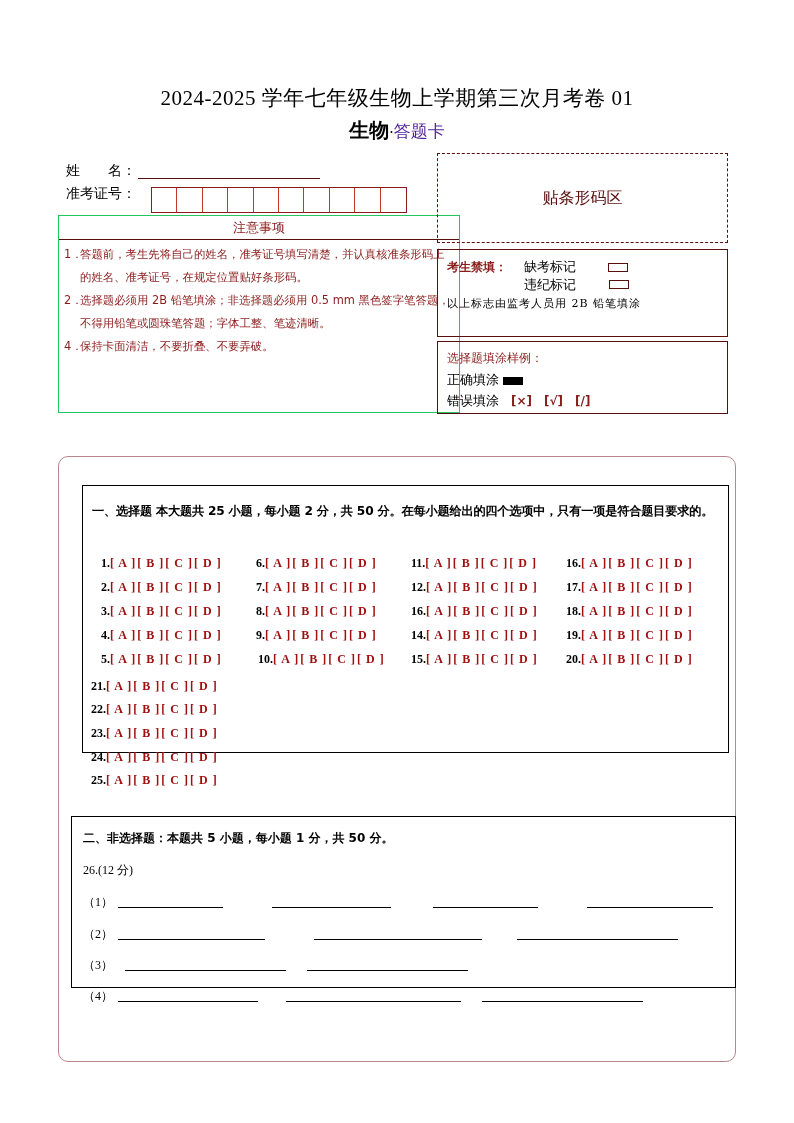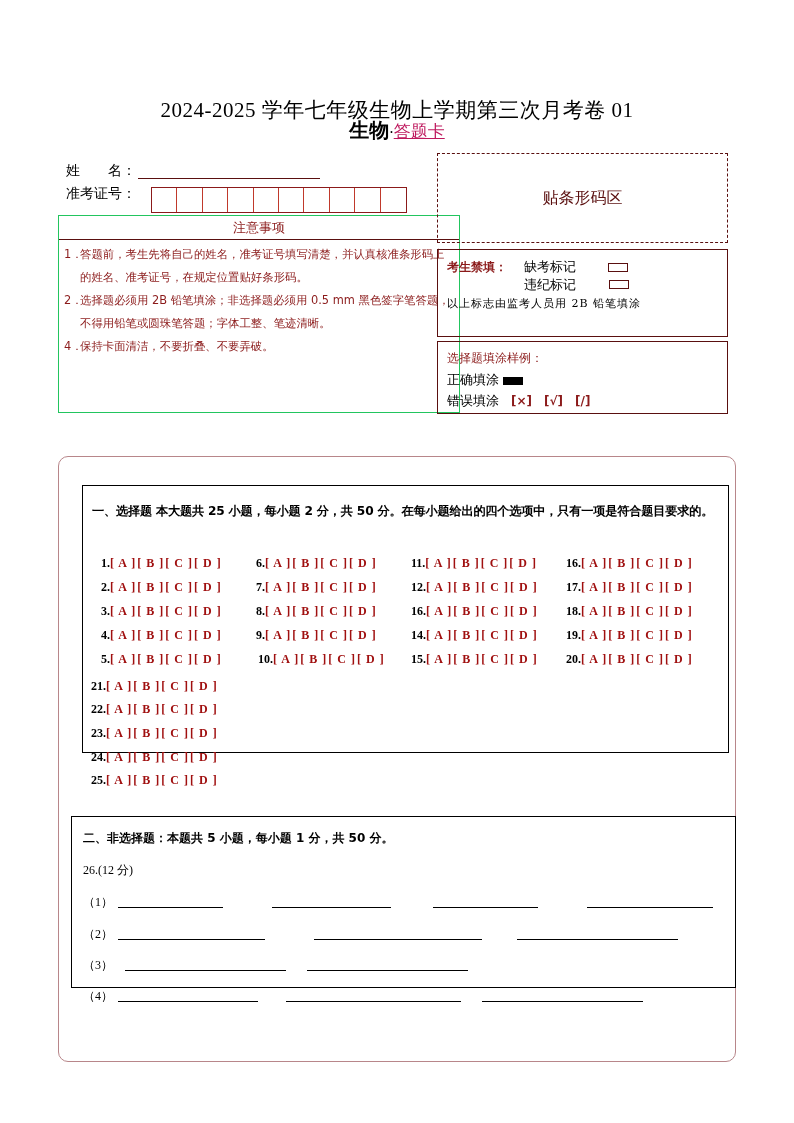--- a/index.html
+++ b/index.html
@@ -3,26 +3,26 @@
 <meta charset="utf-8">
 <style>
   html, body { margin: 0; padding: 0; }
   body {
     width: 794px; height: 1123px; background: #ffffff; position: relative; overflow: hidden;
     font-family: "DejaVu Serif", "Liberation Serif", serif; color: #000;
   }
   .abs { position: absolute; }
   .title {
     left: 0; width: 794px; top: 84px; text-align: center;
-    font-size: 21px; font-family: "Liberation Serif", "DejaVu Serif", serif; letter-spacing: 0.5px; margin-top: 12px;
+    font-size: 21px; font-family: "Liberation Serif", "DejaVu Serif", serif; letter-spacing: 0.5px;
   }
   .subtitle { left: 0; width: 794px; top: 117px; text-align: center; font-size: 20px; }
   .subtitle .main { font-weight: bold; }
   .subtitle .dot { font-size: 14px; }
-  .subtitle .sub { color: #be185d; font-size: 17px; text-decoration: underline; }
+  .subtitle .sub { color: #4c1d95; font-size: 17px; }
 
   .name-label { left: 66px; top: 162px; font-size: 14px; font-family: "DejaVu Sans", sans-serif; }
   .name-line { left: 138px; top: 178px; width: 182px; border-bottom: 1px solid #5a0f0f; }
   .id-label { left: 66px; top: 185px; font-size: 14px; font-family: "DejaVu Sans", sans-serif; }
   .id-boxes { left: 151px; top: 187px; height: 24px; display: flex; border: 1px solid #8b1a1a; }
   .id-box { width: 25.4px; height: 24px; border-right: 1px solid #c0392b; box-sizing: border-box; }
   .id-box:last-child { border-right: none; }
 
   .notice { left: 58px; top: 215px; width: 402px; height: 198px; border: 1px solid #22c55e; box-sizing: border-box; }
   .notice-head { height: 23px; border-bottom: 1px solid #5a0f0f; text-align: center; color: #8b1a1a; font-size: 13px; line-height: 23px; font-family: "DejaVu Sans", sans-serif; }

